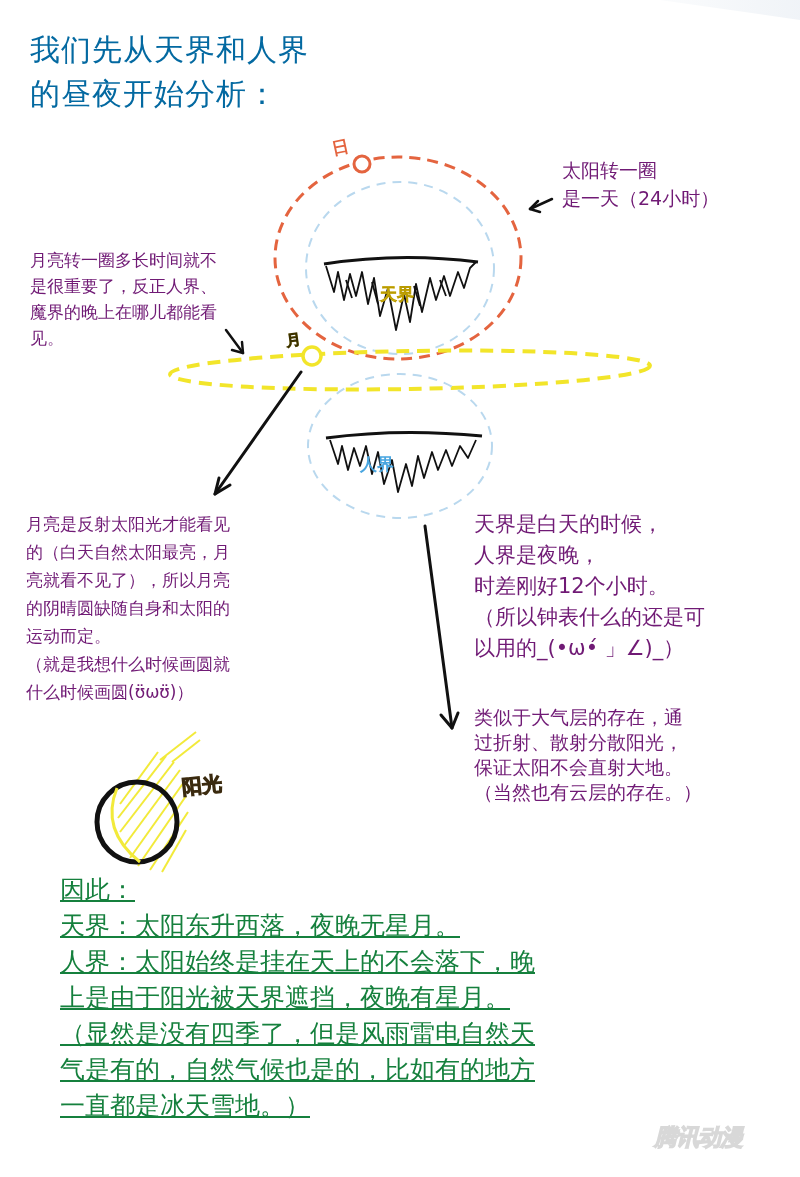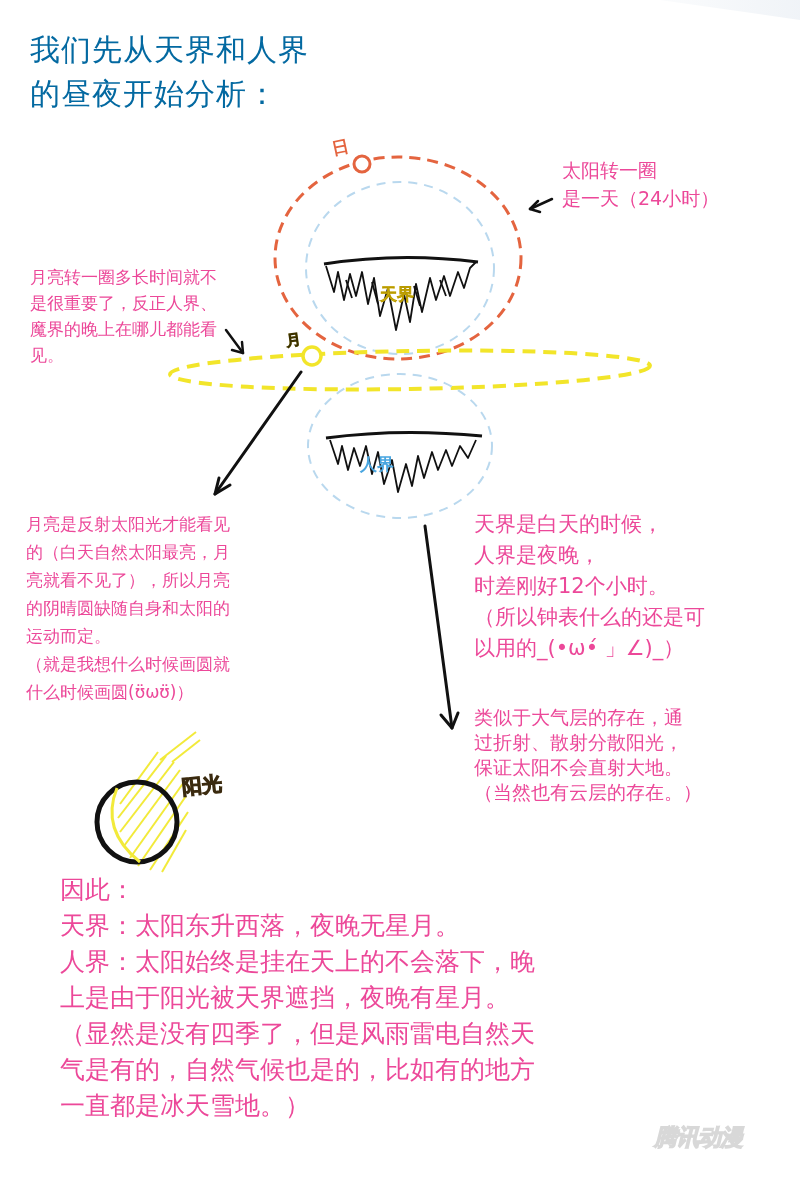--- a/index.html
+++ b/index.html
@@ -17,27 +17,27 @@
     }
     .abs { position: absolute; }
     .text-block { white-space: pre-line; }
     .title {
       left: 30px; top: 28px;
       font-size: 30px; line-height: 44px;
       letter-spacing: 1px;
       color: #0369a1;
     }
     .note {
-      font-size: 19px; line-height: 28px; color: #ec4899;
+      font-size: 19px; line-height: 28px; color: #701a75;
     }
     .note-sm { font-size: 17px; line-height: 26px; }
     .note-lg { font-size: 21px; line-height: 31px; }
     .conclusion {
       left: 60px; top: 872px;
-      font-size: 25px; line-height: 36px; color: #ec4899;
+      font-size: 25px; line-height: 36px; color: #15803d; text-decoration: underline;
     }
     .diagram { left: 0; top: 0; width: 800px; height: 1177px; pointer-events: none; }
     .label-sun {
       left: 332px; top: 136px;
       font-size: 17px; font-weight: bold; color: #e4643f;
       transform: rotate(-12deg);
     }
     .label-moon {
       left: 286px; top: 331px;
       font-size: 15px; font-weight: bold; color: #e8d21d;
@@ -158,21 +158,21 @@
 
 <div class="abs label-sun">日</div>
 <div class="abs label-moon">月</div>
 <div class="abs label-realm label-heaven">天界</div>
 <div class="abs label-realm label-human">人界</div>
 <div class="abs label-sunlight">阳光</div>
 
 <div class="abs note text-block" style="left:562px; top:156px;">太阳转一圈
 是一天（24小时）</div>
 
-<div class="abs note note-sm text-block" style="left:30px; top:264px;">月亮转一圈多长时间就不
+<div class="abs note note-sm text-block" style="left:30px; top:247px;">月亮转一圈多长时间就不
 是很重要了，反正人界、
 魔界的晚上在哪儿都能看
 见。</div>
 
 <div class="abs note note-sm text-block" style="left:26px; top:510px; line-height:28px;">月亮是反射太阳光才能看见
 的（白天自然太阳最亮，月
 亮就看不见了），所以月亮
 的阴晴圆缺随自身和太阳的
 运动而定。
 （就是我想什么时候画圆就

